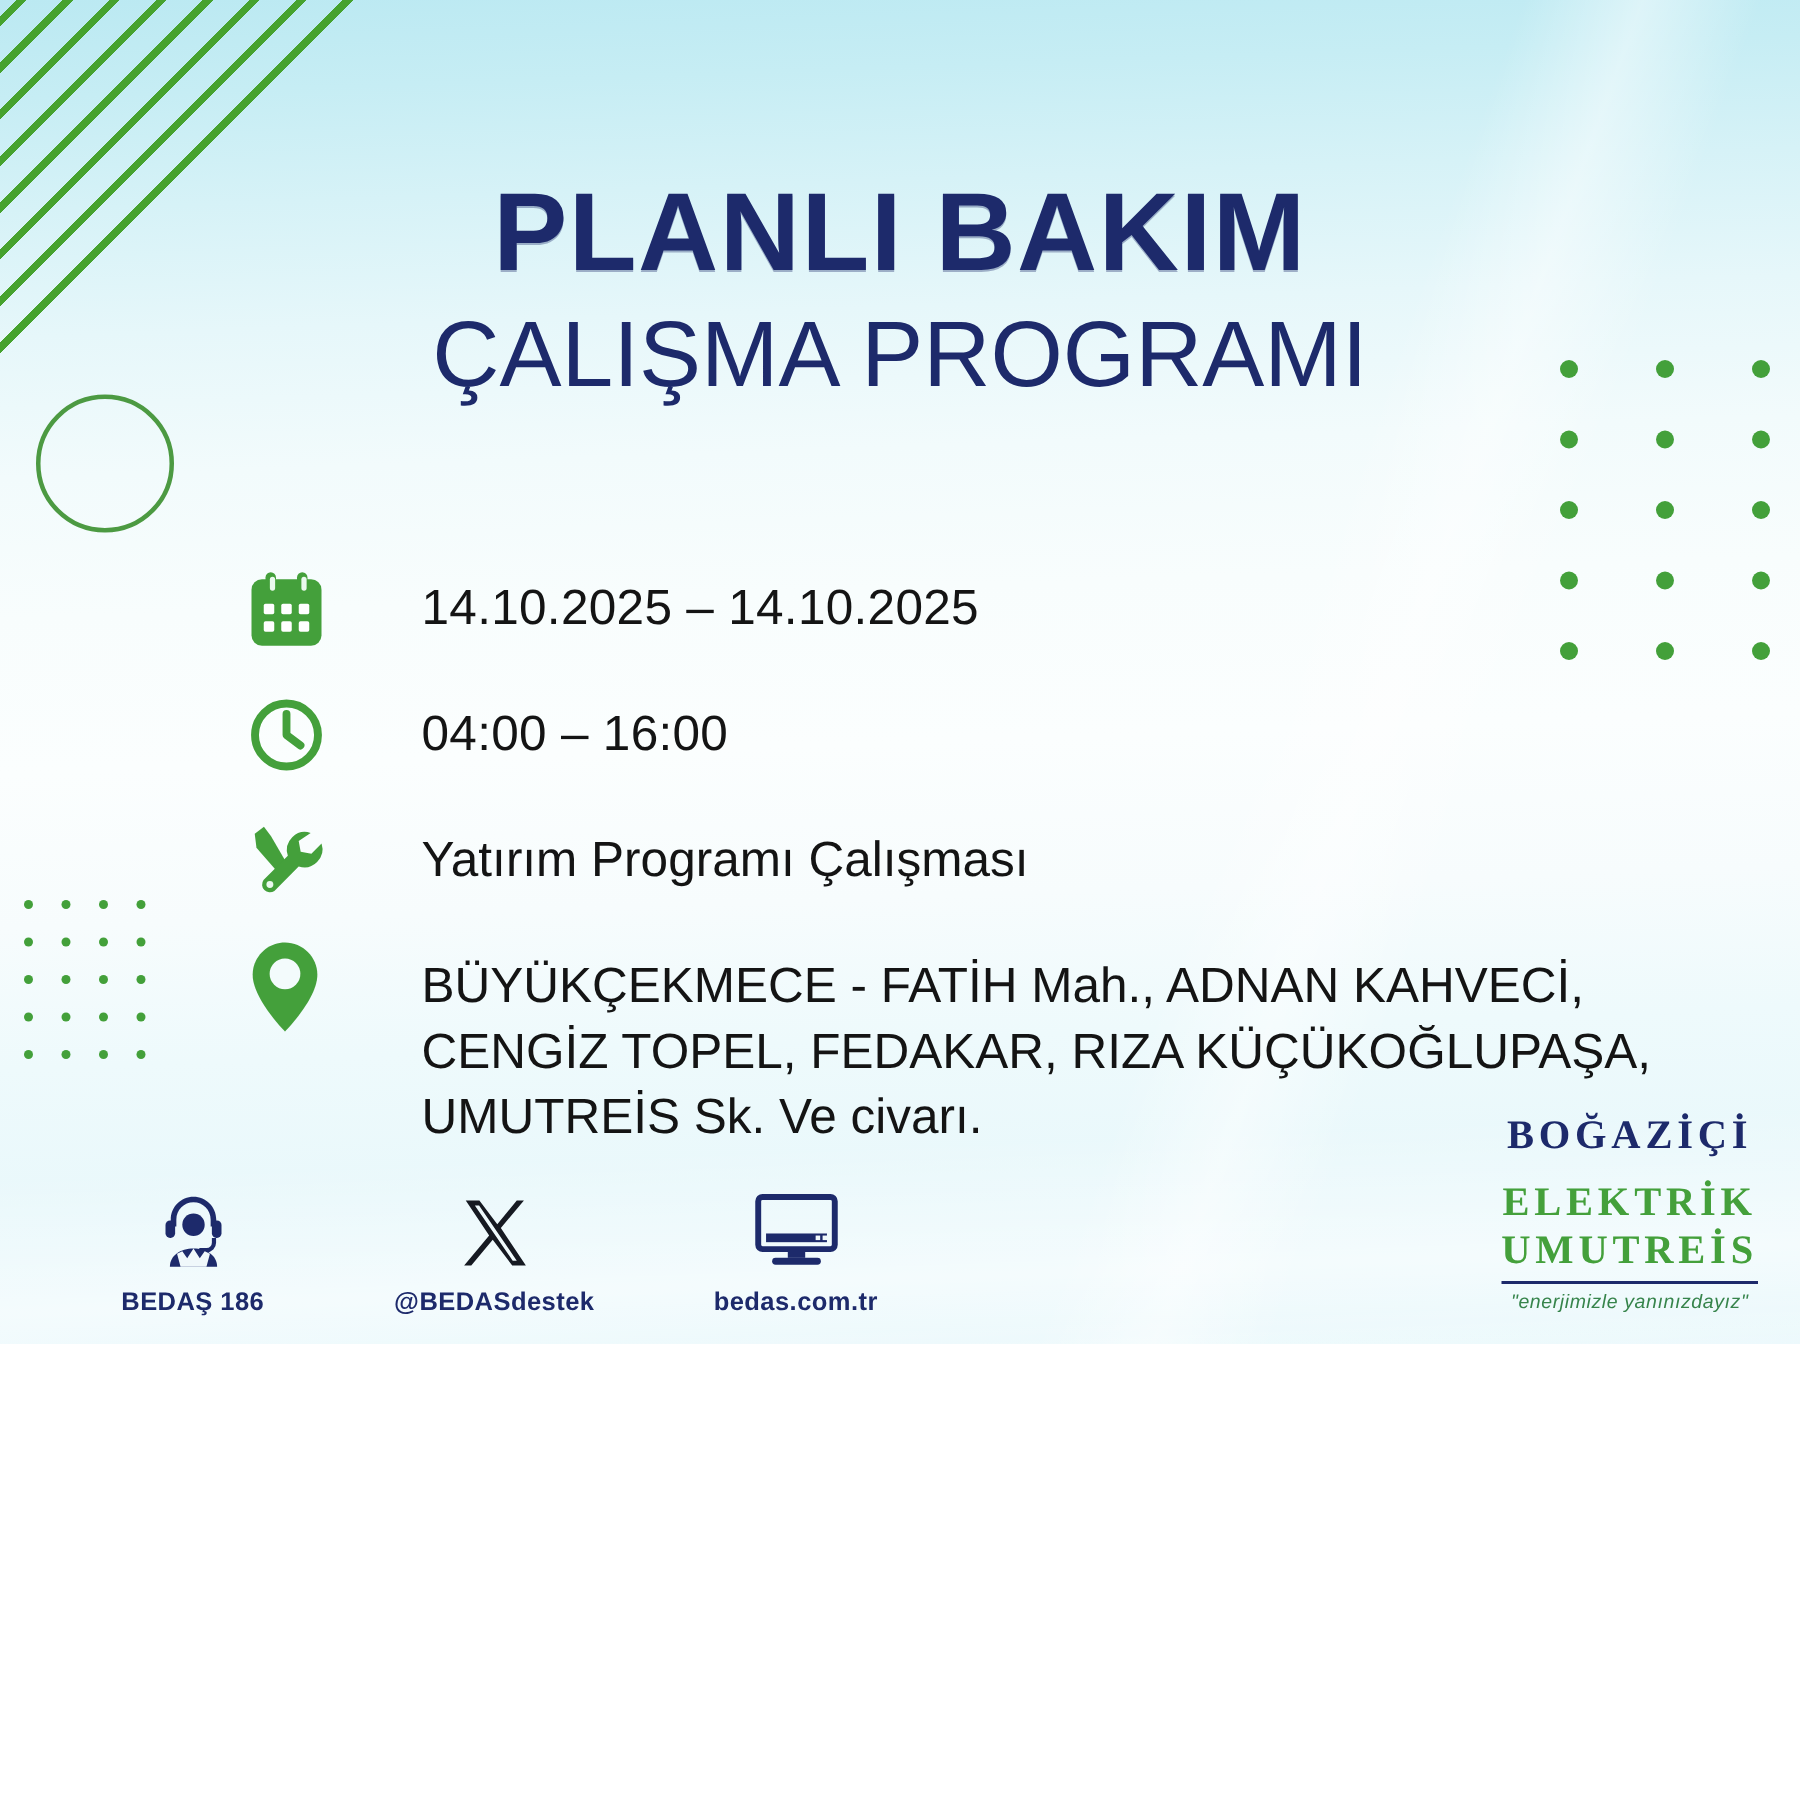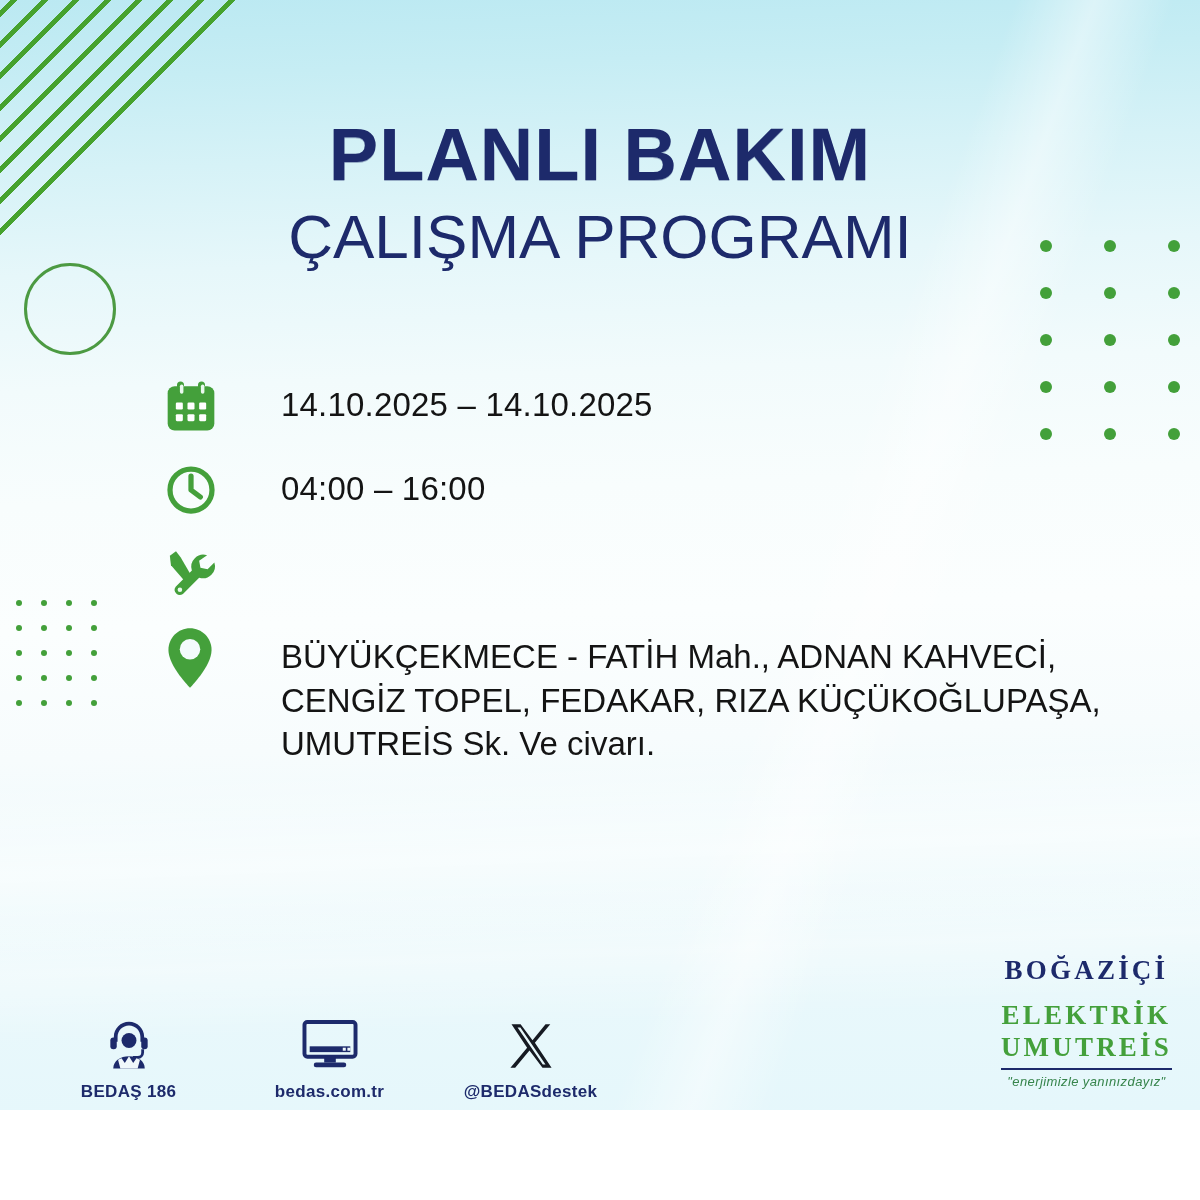--- a/index.html
+++ b/index.html
@@ -9,21 +9,21 @@
   body {
     width: 1200px;
     height: 1200px;
     overflow: hidden;
     font-family: "Liberation Sans", sans-serif;
   }
 
   .poster {
     position: relative;
     width: 1200px;
-    height: 1110px;
+    height: 896px;
     background: linear-gradient(178deg,
         #bbe9f2 0%,
         #c6edf4 7%,
         #d6f2f7 15%,
         #e6f7fa 24%,
         #f2fbfc 34%,
         #f8fdfd 44%,
         #fbfefe 55%,
         #f7fcfd 66%,
         #eefafc 76%,
@@ -185,21 +185,21 @@
   .footer {
     position: absolute;
     left: 0;
     bottom: 0;
     width: 1200px;
     height: 170px;
   }
   .contacts {
     position: absolute;
     left: 56px;
-    bottom: 8px;
+    bottom: 18px;
     display: flex;
     gap: 56px;
     align-items: flex-end;
   }
   .contact {
     width: 145px;
     text-align: center;
   }
   .contact-icon {
     height: 62px;
@@ -337,20 +337,21 @@
     <div class="row row-work">
       <div class="row-icon">
         <svg width="58" height="58" viewBox="0 0 48 48" aria-hidden="true">
           <g fill="#44a03b">
             <path d="M9 6 L13.5 10.5 L26.5 27 L22 31.5 L6.5 18 L4.5 10.5 Z" transform="rotate(8 16 18)"></path>
             <path d="M36.5 8.5 a10 10 0 0 0 -12.6 12.6 L10.5 34.5 a4.3 4.3 0 0 0 6 6 L29.9 27 a10 10 0 0 0 12.6 -12.6 l-5.6 5.6 -5.9 -1.1 -1.1 -5.9 z"></path>
           </g>
           <circle cx="14" cy="37" r="1.9" fill="#eaf9ee"></circle>
         </svg>
       </div>
+      <div class="row-text">Yatırım Programı Çalışması</div>
     </div>
 
     <div class="row row-address">
       <div class="row-icon">
         <svg width="54" height="62" viewBox="0 0 36 46" aria-hidden="true">
           <path d="M18 1 C9.2 1 2 8.2 2 17 C2 29 18 45 18 45 C18 45 34 29 34 17 C34 8.2 26.8 1 18 1 Z" fill="#44a03b"></path>
           <circle cx="18" cy="16.5" r="7.6" fill="#f3fbfc"></circle>
         </svg>
       </div>
       <div class="row-text">BÜYÜKÇEKMECE - FATİH Mah., ADNAN KAHVECİ, CENGİZ TOPEL, FEDAKAR, RIZA KÜÇÜKOĞLUPAŞA, UMUTREİS Sk. Ve civarı.</div>
@@ -374,41 +375,41 @@
               <path d="M10.5 45 c0-6.3 6-10.4 13.5-10.4 S37.5 38.7 37.5 45 Z"></path>
             </g>
             <path d="M24 34.6 L20.4 40.2 L17.6 36.2 L14.6 37.6 L16.6 45 h14.8 l2-7.4 -3 -1.4 -2.8 4 z" fill="#f0f8fb"></path>
           </svg>
         </div>
         <div class="contact-label">BEDAŞ 186</div>
       </div>
 
       <div class="contact">
         <div class="contact-icon">
+          <svg width="52" height="52" viewBox="0 0 48 48" aria-hidden="true">
+            <path d="M6 4 h8.4 l11 14.6 L37.4 4 h4.4 L27.6 20.9 L43 44 h-8.4 L22.6 28.2 L9.4 44 H5 L20.4 25.6 Z M11.6 7 L34.9 41 h2.5 L14.2 7 Z" fill="#161a22"></path>
+          </svg>
+        </div>
+        <div class="contact-label">@BEDASdestek</div>
+      </div>
+
+      <div class="contact">
+        <div class="contact-icon">
           <svg width="58" height="56" viewBox="0 0 50 48" aria-hidden="true">
             <rect x="3" y="5" width="44" height="30" rx="2.5" fill="none" stroke="#1d2a6b" stroke-width="3.4"></rect>
             <rect x="7.5" y="26" width="35" height="5" fill="#1d2a6b"></rect>
             <rect x="36" y="27.2" width="2.6" height="2.6" fill="#f0f8fb"></rect>
             <rect x="40" y="27.2" width="2.6" height="2.6" fill="#f0f8fb"></rect>
             <rect x="20" y="35" width="10" height="5" fill="#1d2a6b"></rect>
             <rect x="11" y="40" width="28" height="4" rx="2" fill="#1d2a6b"></rect>
           </svg>
         </div>
         <div class="contact-label">bedas.com.tr</div>
       </div>
 
-      <div class="contact">
-        <div class="contact-icon">
-          <svg width="52" height="52" viewBox="0 0 48 48" aria-hidden="true">
-            <path d="M6 4 h8.4 l11 14.6 L37.4 4 h4.4 L27.6 20.9 L43 44 h-8.4 L22.6 28.2 L9.4 44 H5 L20.4 25.6 Z M11.6 7 L34.9 41 h2.5 L14.2 7 Z" fill="#161a22"></path>
-          </svg>
-        </div>
-        <div class="contact-label">@BEDASdestek</div>
-      </div>
-
     </div>
 
     <div class="logo">
       <div class="logo-l1">BOĞAZİÇİ</div>
       <div class="logo-l2">ELEKTRİK</div>
       <div class="logo-l3">UMUTREİS</div>
       <div class="logo-rule"></div>
       <div class="logo-tag">"enerjimizle yanınızdayız"</div>
     </div>
 

